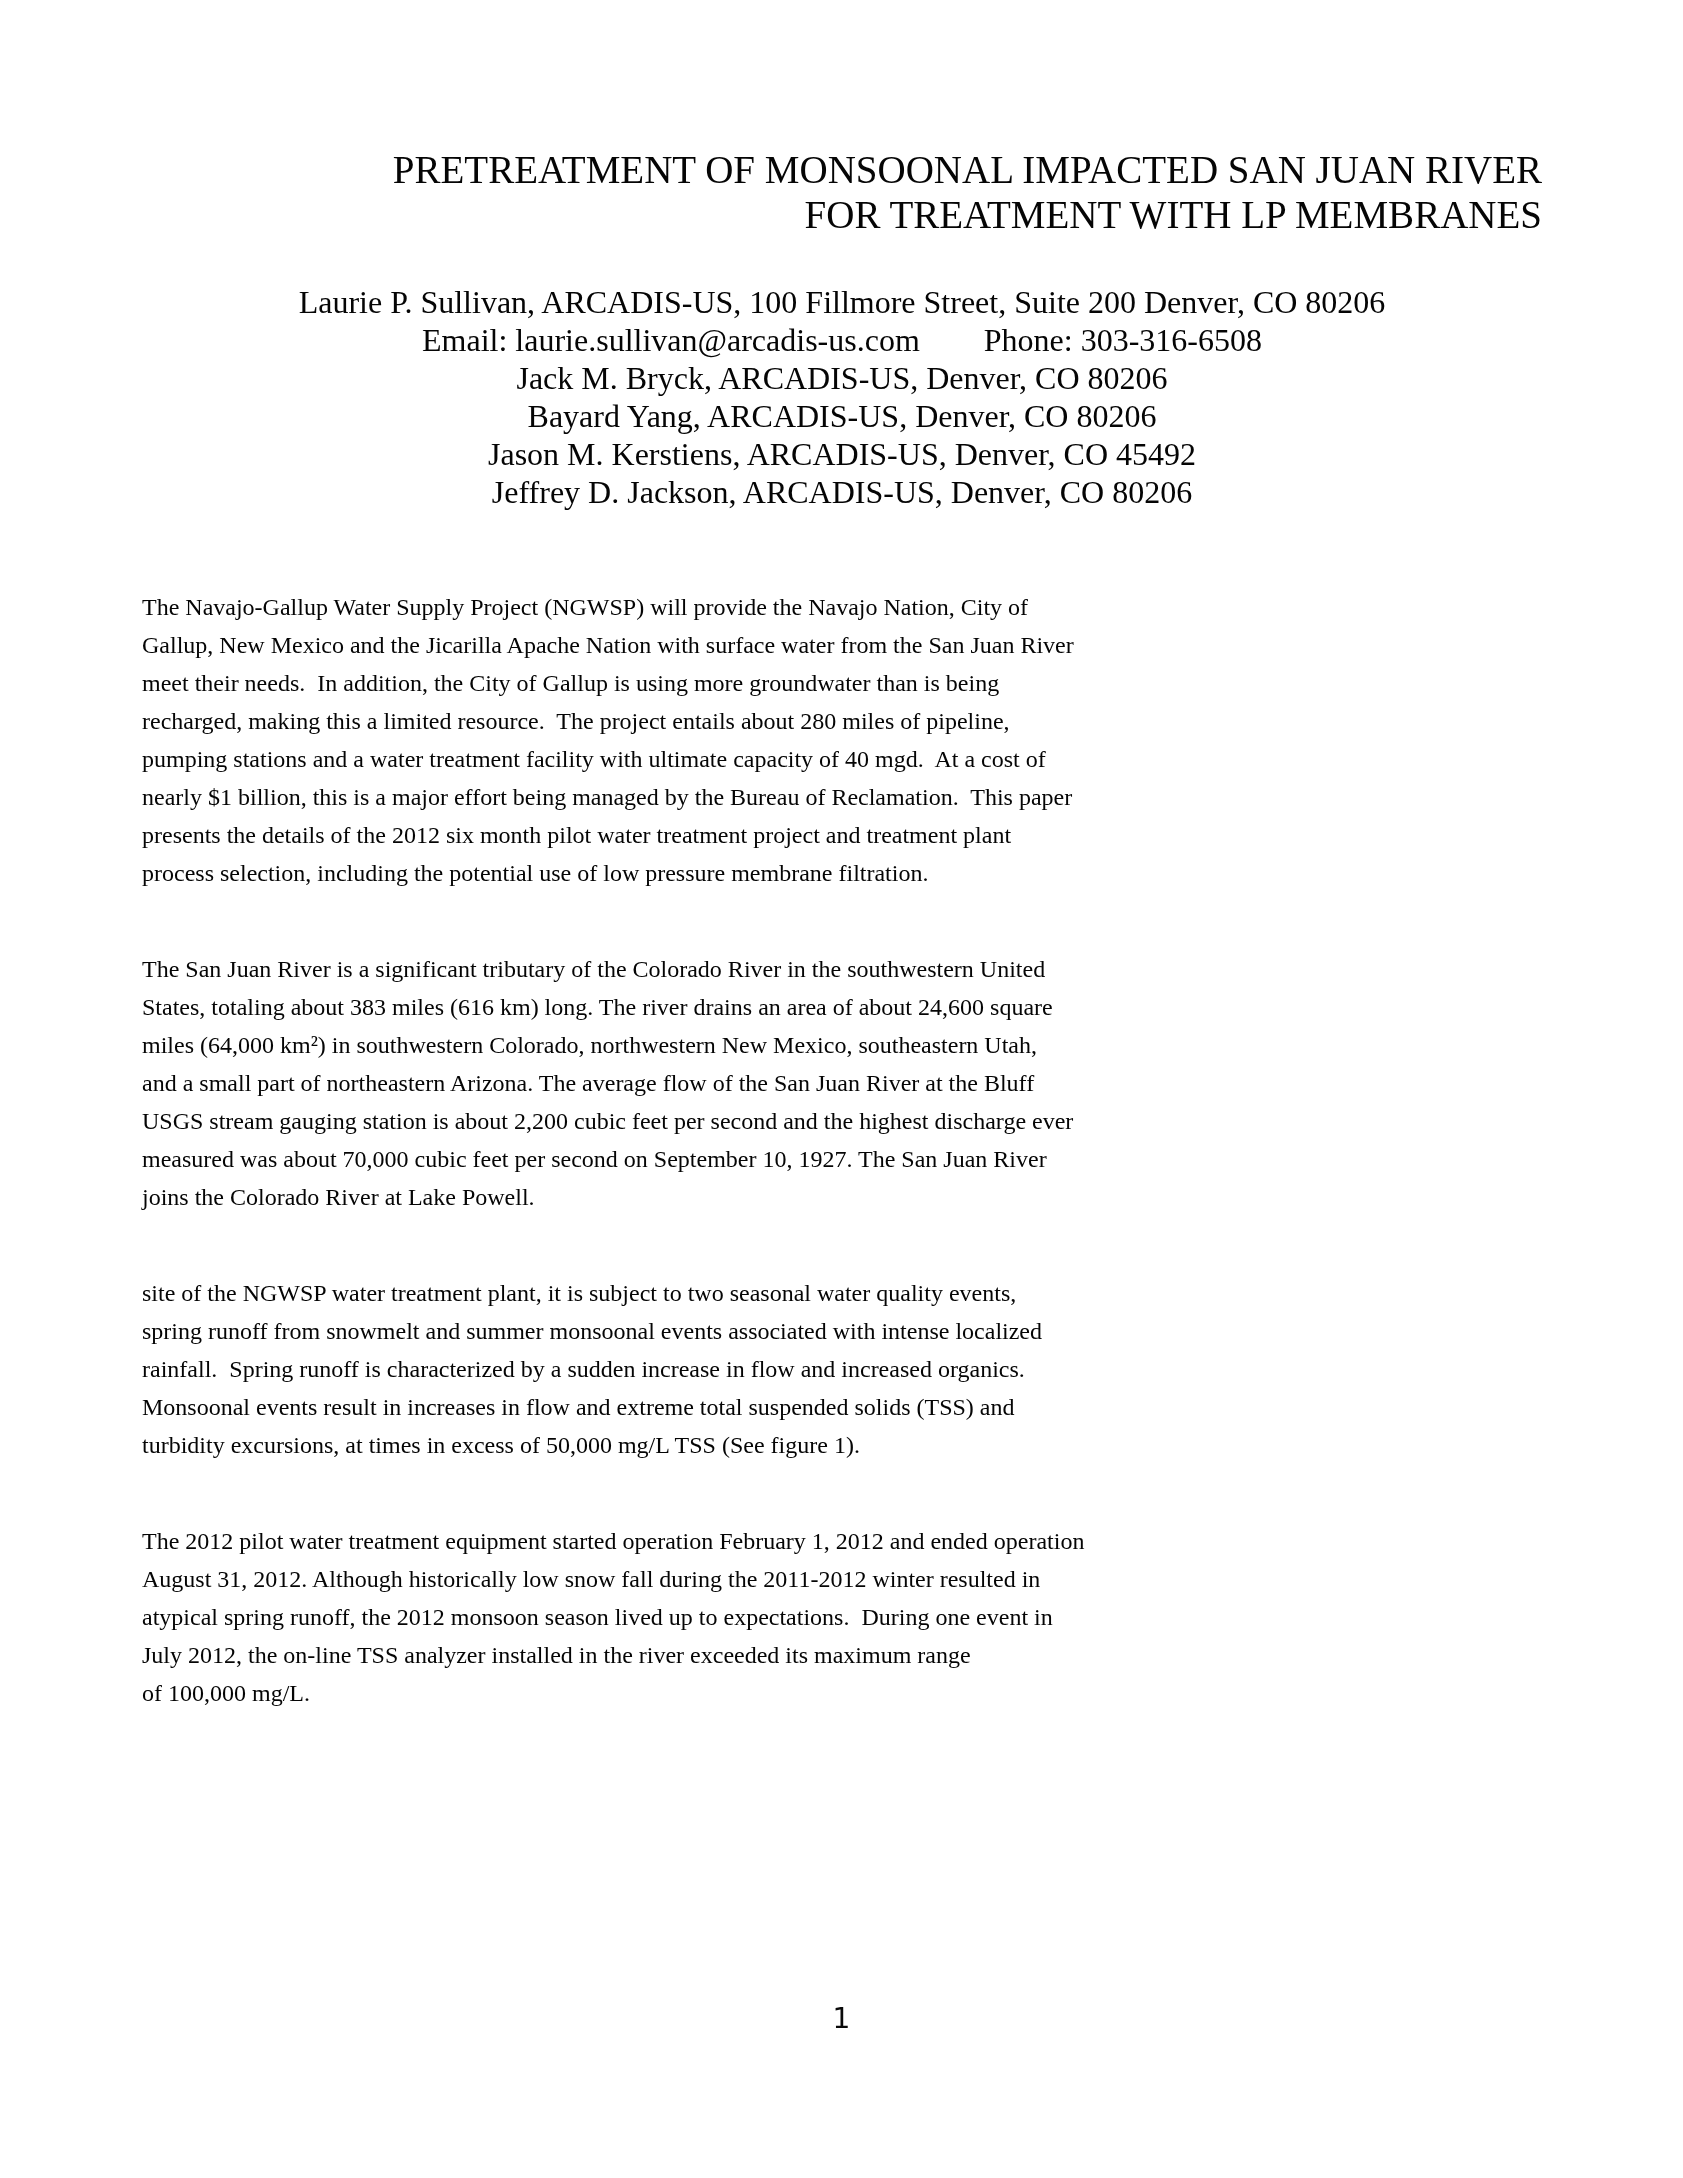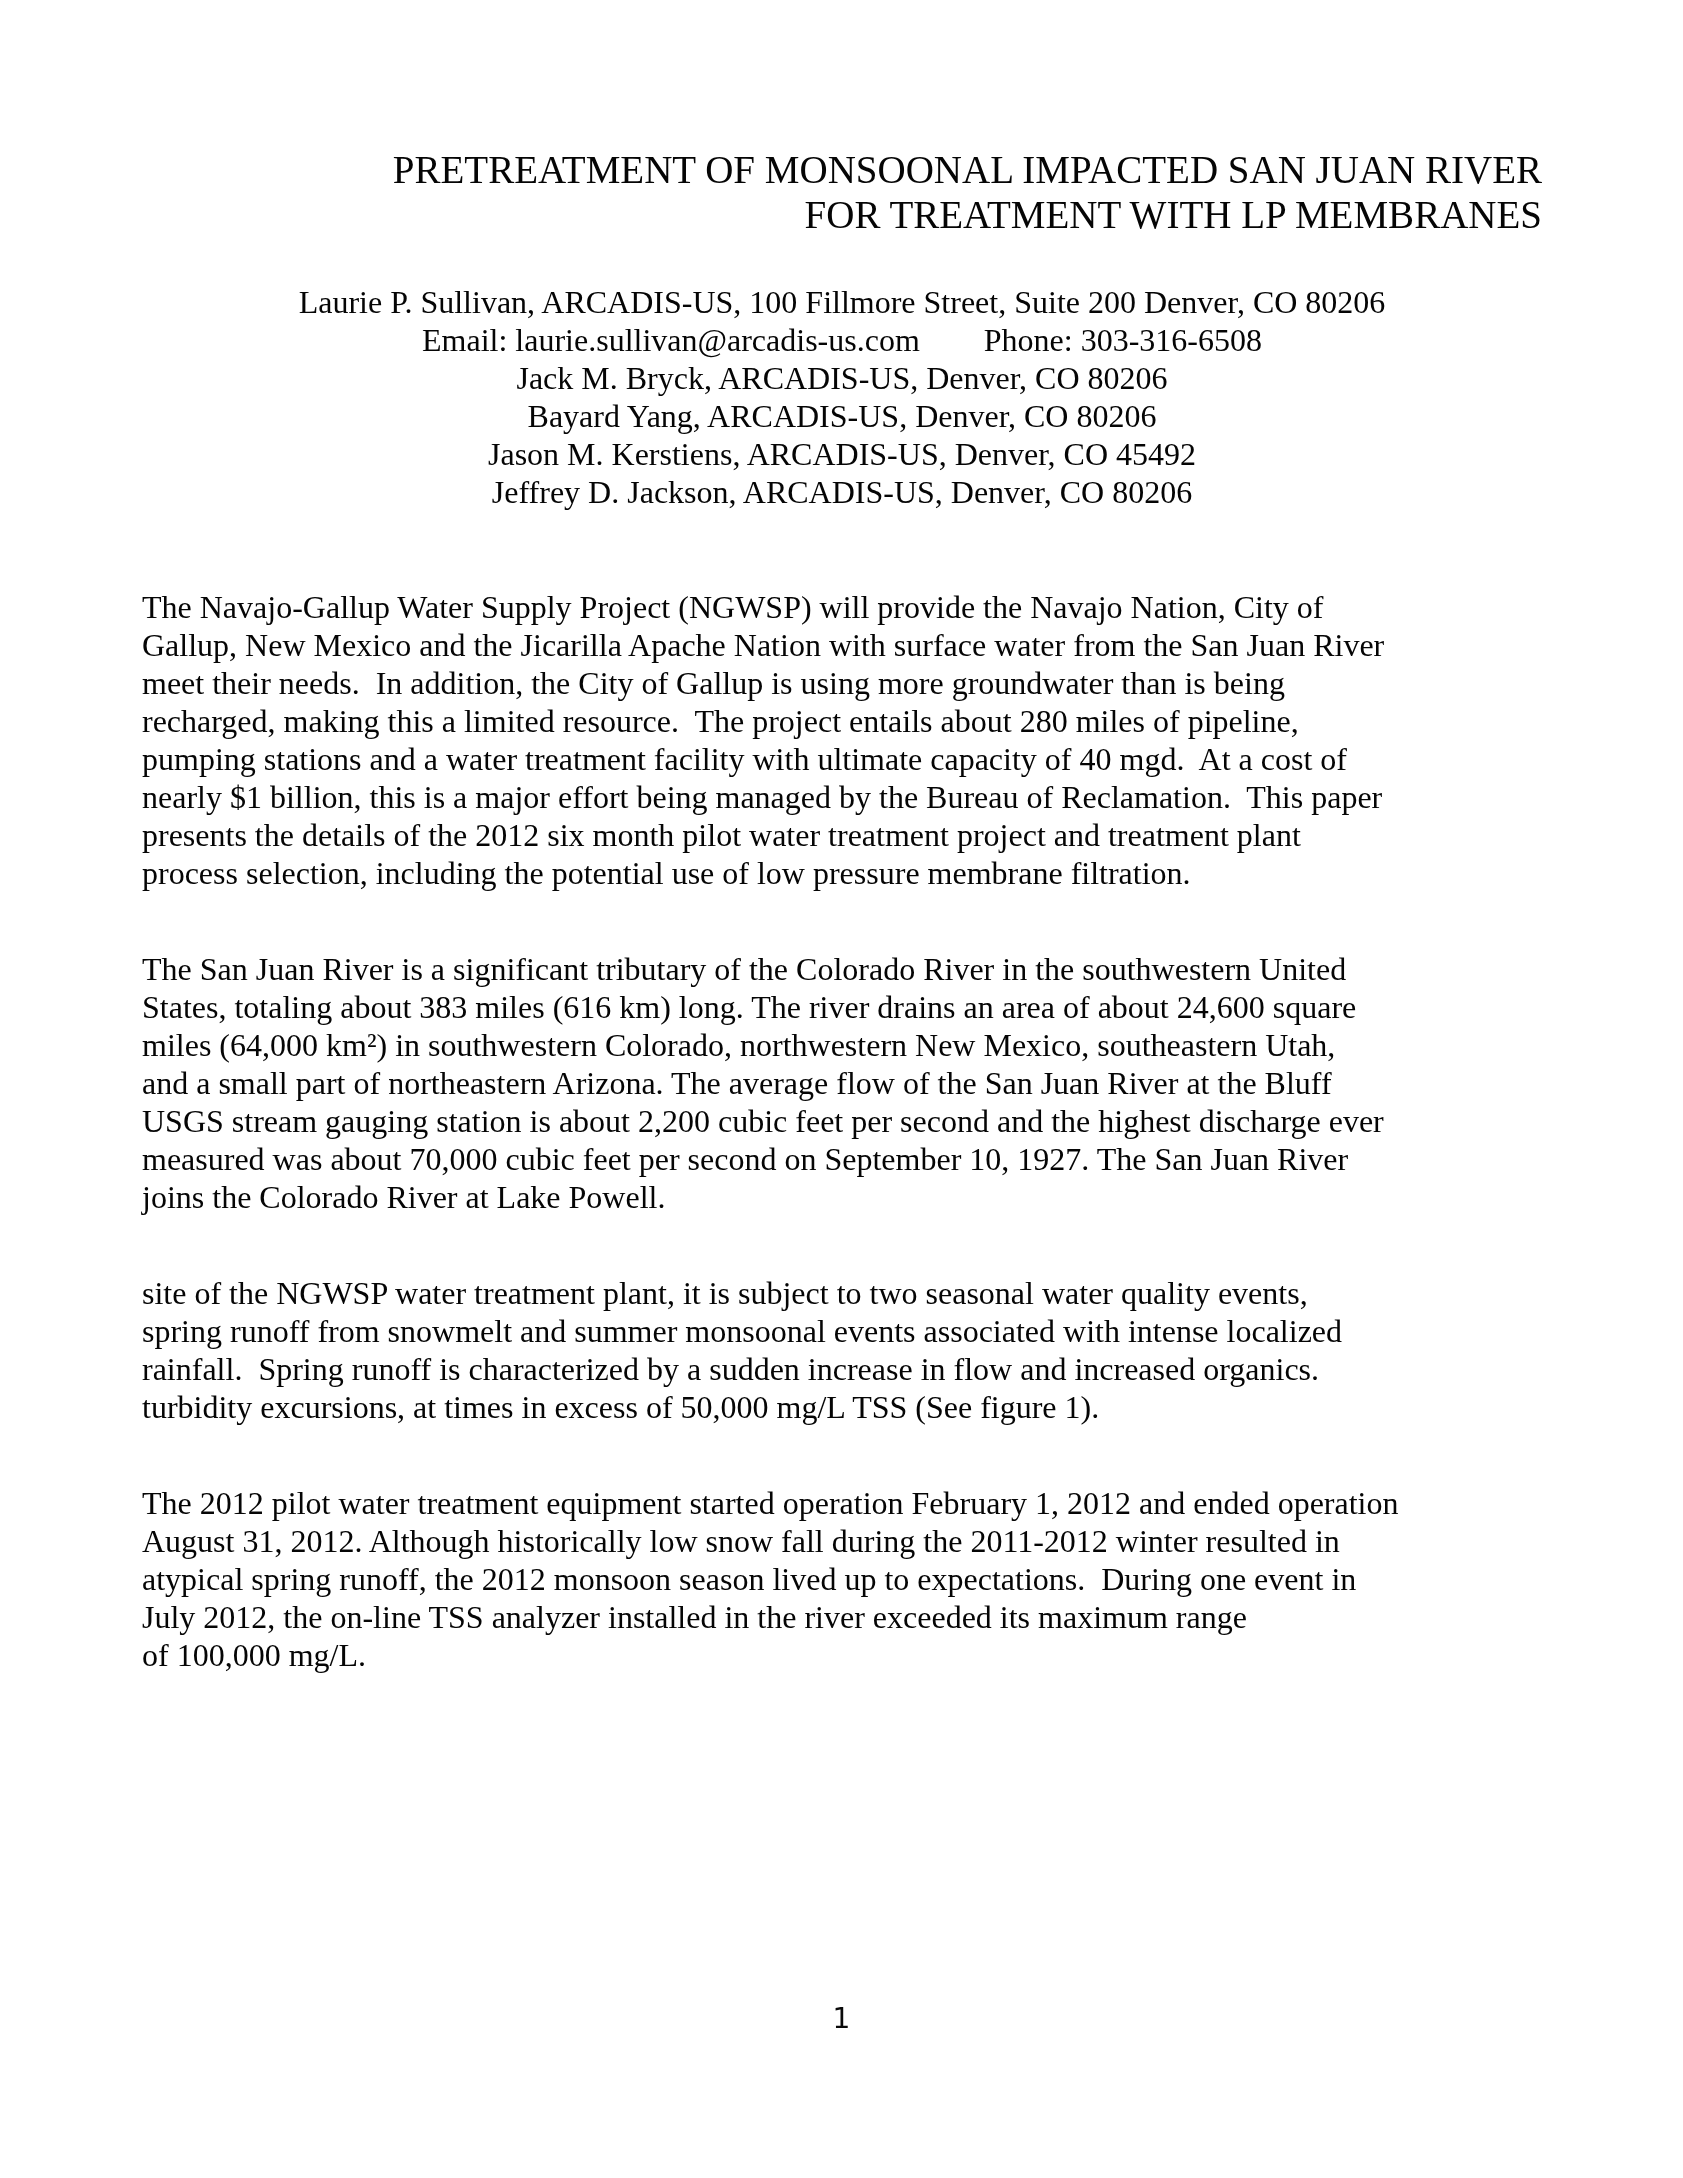--- a/index.html
+++ b/index.html
@@ -33,21 +33,21 @@
     margin-top: 46px;
     font-size: 32px;
     line-height: 38px;
     text-align: center;
   }
   .author-line {
     white-space: pre;
   }
   .body-text {
     margin-top: 77px;
-    font-size: 32px;
+    font-size: 24px;
     line-height: 38px;
   }
   .paragraph + .paragraph {
     margin-top: 58px;
   }
   .paragraph .text-line {
     white-space: pre;
   }
   .page-number {
     position: absolute;
@@ -96,20 +96,21 @@
           <div class="text-line">miles (64,000 km²) in southwestern Colorado, northwestern New Mexico, southeastern Utah,</div>
           <div class="text-line">and a small part of northeastern Arizona. The average flow of the San Juan River at the Bluff</div>
           <div class="text-line">USGS stream gauging station is about 2,200 cubic feet per second and the highest discharge ever</div>
           <div class="text-line">measured was about 70,000 cubic feet per second on September 10, 1927. The San Juan River</div>
           <div class="text-line">joins the Colorado River at Lake Powell.</div>
         </div>
       <div class="paragraph">
           <div class="text-line">site of the NGWSP water treatment plant, it is subject to two seasonal water quality events,</div>
           <div class="text-line">spring runoff from snowmelt and summer monsoonal events associated with intense localized</div>
           <div class="text-line">rainfall.  Spring runoff is characterized by a sudden increase in flow and increased organics.</div>
+          <div class="text-line">Monsoonal events result in increases in flow and extreme total suspended solids (TSS) and</div>
           <div class="text-line">turbidity excursions, at times in excess of 50,000 mg/L TSS (See figure 1).</div>
         </div>
       <div class="paragraph">
           <div class="text-line">The 2012 pilot water treatment equipment started operation February 1, 2012 and ended operation</div>
           <div class="text-line">August 31, 2012. Although historically low snow fall during the 2011-2012 winter resulted in</div>
           <div class="text-line">atypical spring runoff, the 2012 monsoon season lived up to expectations.  During one event in</div>
           <div class="text-line">July 2012, the on-line TSS analyzer installed in the river exceeded its maximum range</div>
           <div class="text-line">of 100,000 mg/L.</div>
         </div>
     </div>

